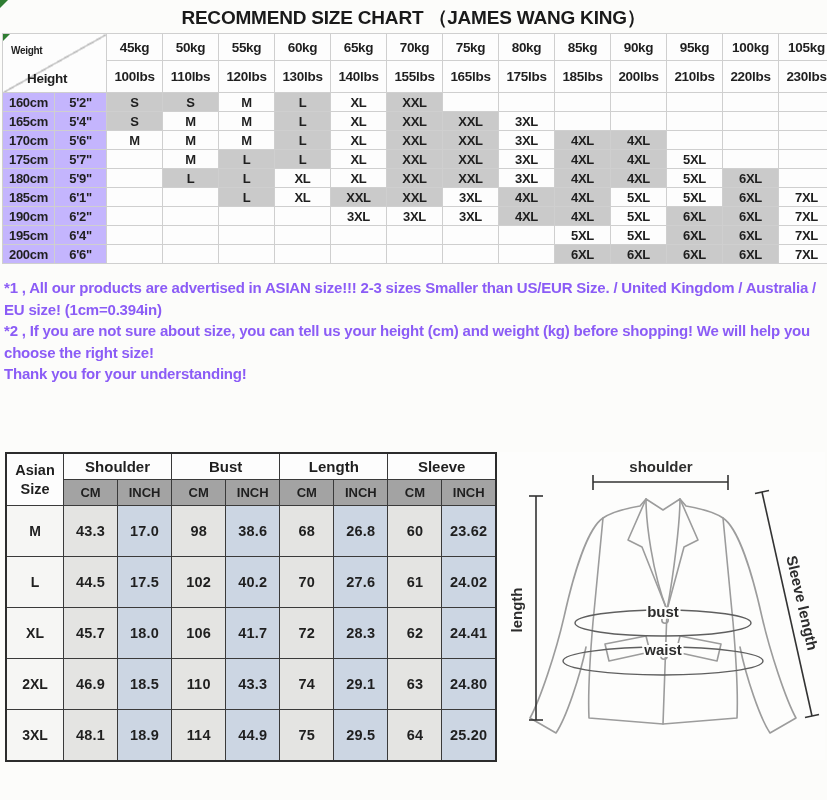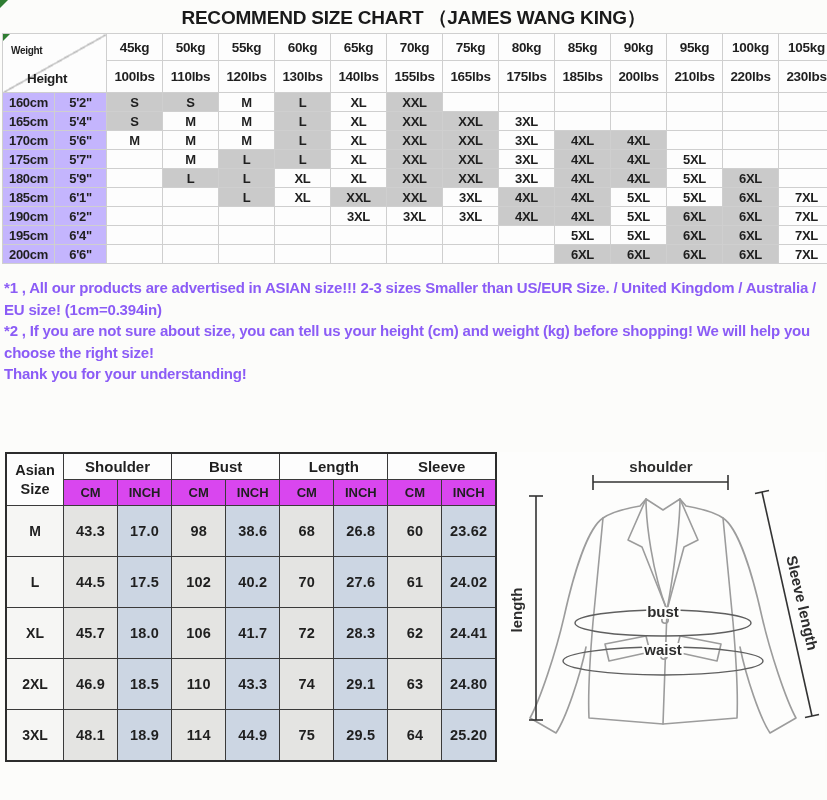--- a/index.html
+++ b/index.html
@@ -52,21 +52,21 @@
   .measure-table{
     position:absolute;top:452px;left:5px;width:492px;
     border-collapse:collapse;table-layout:fixed;background:#fdfdfd;
   }
   .measure-table th,.measure-table td{
     border:1px solid #3a3a3a;text-align:center;vertical-align:middle;
     font-weight:700;padding:0;
   }
   .measure-table{border:2px solid #2c2c2c;}
   .measure-table .group{height:25px;font-size:15px;background:#fdfdfd;}
-  .measure-table .sub{height:25px;font-size:13px;background:#d946ef;}
+  .measure-table .sub{height:25px;font-size:13px;background:#a3a3a3;}
   .measure-table .asian{font-size:14.5px;line-height:19px;background:#fdfdfd;}
   .measure-table td{height:50px;font-size:14.5px;letter-spacing:0.2px;}
   .measure-table .rowhead{background:#f6f6f4;font-size:14px;}
   .measure-table td.cm{background:#e4e4e2;}
   .measure-table td.inch{background:#ccd6e3;}
 
   
   .diagram{position:absolute;top:452px;left:500px;width:325px;height:308px;background:#fdfdfc;}
   .diagram svg{display:block;}
   .diagram text{

